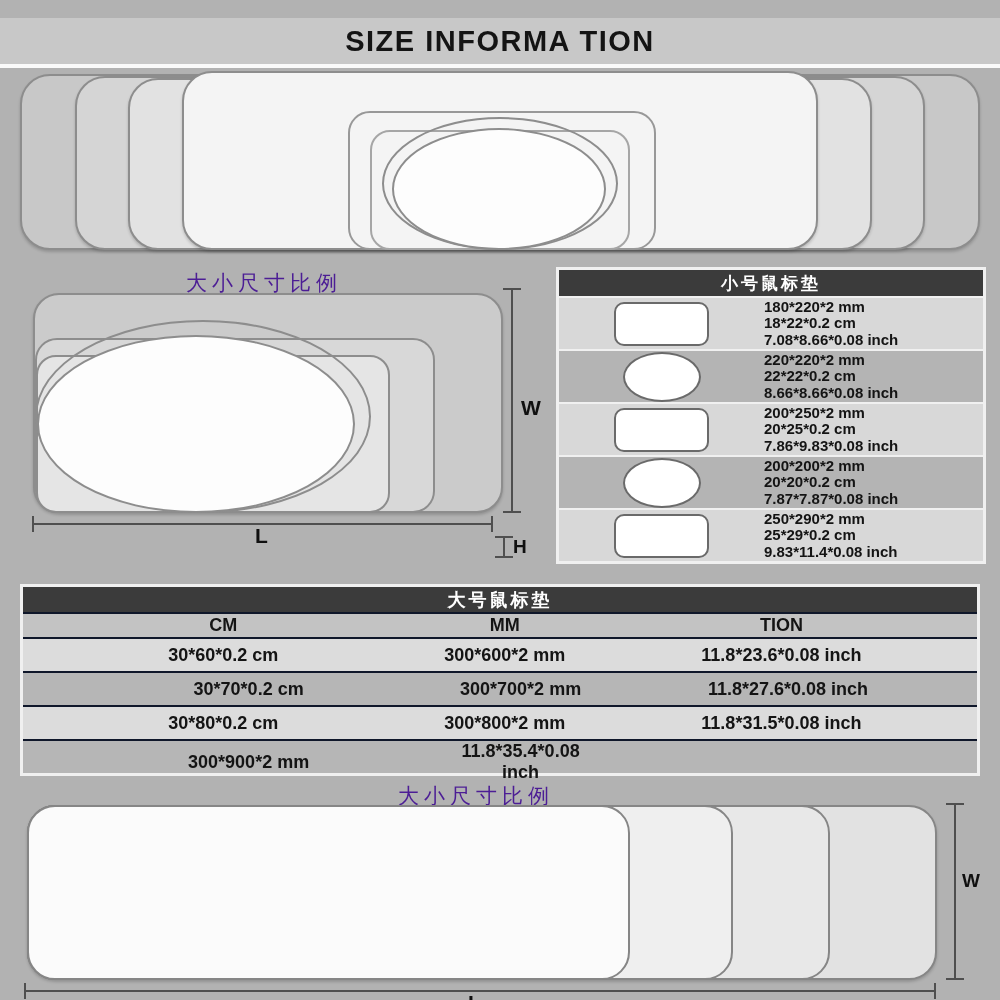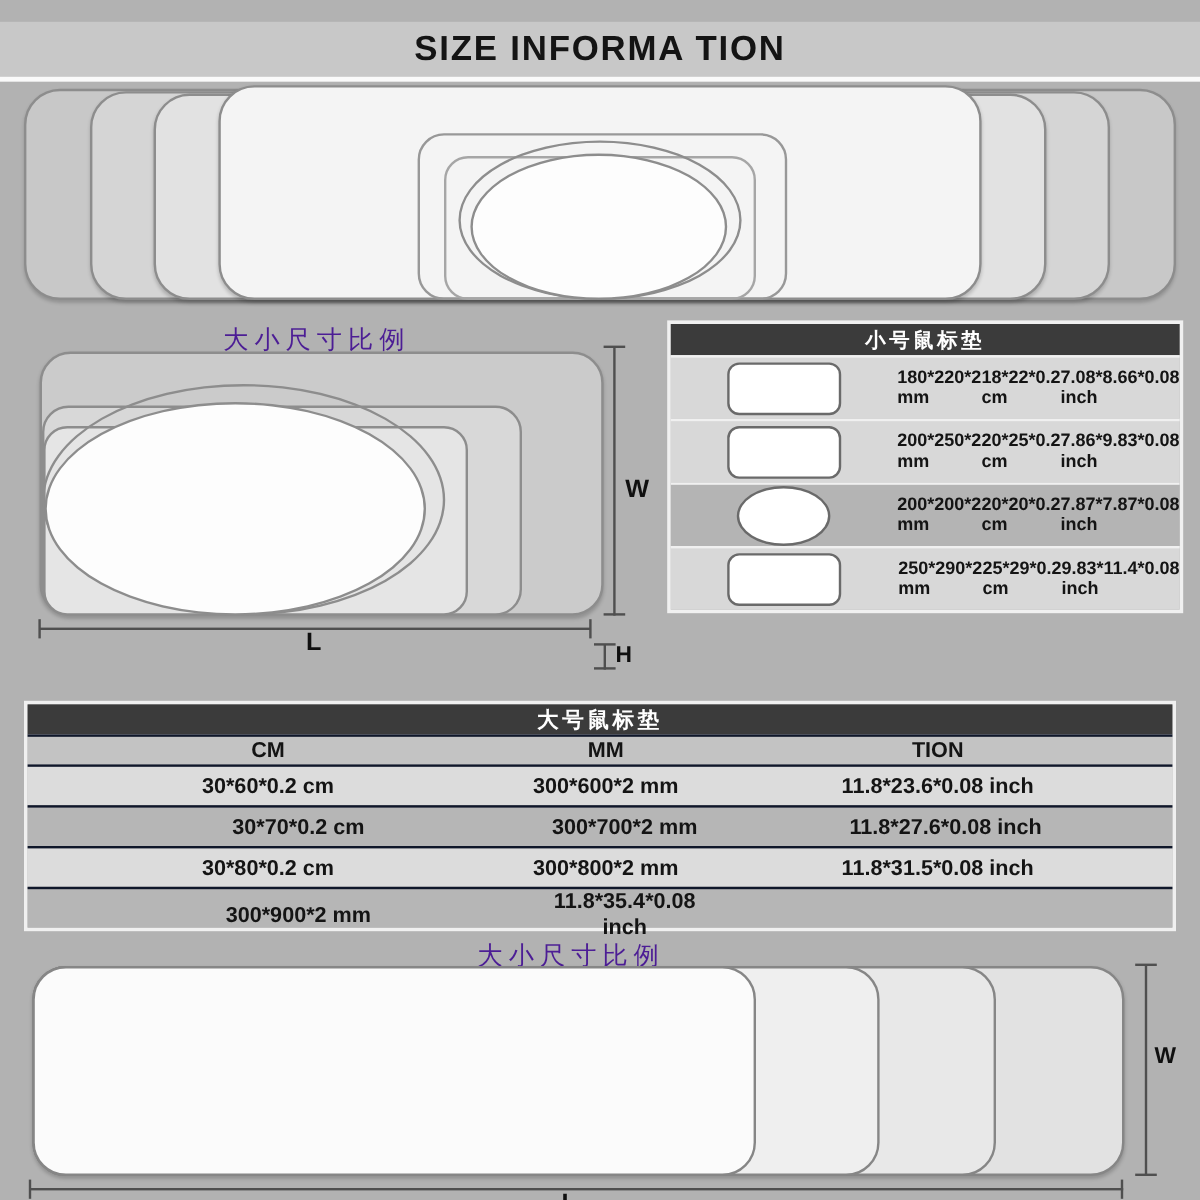--- a/index.html
+++ b/index.html
@@ -25,21 +25,21 @@
   .cn-title{position:absolute;color:#4c1d95;font-size:21px;letter-spacing:5px;text-align:center;}
 
   
   .stable{position:absolute;left:556px;top:249px;width:430px;border:3px solid #f0f0f0;box-sizing:border-box;}
   .stable .thead{height:26px;background:#3b3b3b;color:#ffffff;font-weight:bold;font-size:17px;
     letter-spacing:3px;display:flex;align-items:center;justify-content:center;}
   .stable .trow{height:51px;display:flex;align-items:center;border-top:2px solid #f0f0f0;}
   .stable .trow.light{background:#d8d8d8;}
   .stable .trow.dark{background:#b4b4b4;}
   .stable .shape-cell{width:205px;display:flex;align-items:center;justify-content:center;}
-  .stable .dims-cell{flex:1;display:flex;flex-direction:row;justify-content:center;
+  .stable .dims-cell{flex:1;display:flex;flex-direction:column;justify-content:center;
     font-size:15px;font-weight:bold;color:#141414;line-height:16.5px;}
   .shape-icon{box-sizing:border-box;background:#ffffff;border:2px solid #6a6a6a;}
   .shape-icon[data-shape="rounded-rectangle"]{width:95px;height:44px;border-radius:10px;}
   .shape-icon[data-shape="ellipse"]{width:78px;height:50px;border-radius:50%;}
 
   
   .ltable{position:absolute;left:20px;top:566px;width:960px;border:3px solid #f0f0f0;box-sizing:border-box;}
   .ltable .thead{height:25px;background:#3b3b3b;color:#ffffff;font-weight:bold;font-size:18px;
     letter-spacing:3px;display:flex;align-items:center;justify-content:center;}
   .lgrid{display:grid;grid-template-columns:42% 17% 41%;align-items:center;border-top:2px solid #0f172a;}
@@ -102,20 +102,30 @@
       <div class="shape-cell">
           <div class="shape-icon" data-shape="rounded-rectangle"></div>
         </div>
       <div class="dims-cell">
         <span>180*220*2 mm</span>
         <span>18*22*0.2 cm</span>
         <span>7.08*8.66*0.08 inch</span>
       </div>
     </div>
 
+    <div class="trow dark">
+      <div class="shape-cell">
+          <div class="shape-icon" data-shape="ellipse"></div>
+        </div>
+      <div class="dims-cell">
+        <span>220*220*2 mm</span>
+        <span>22*22*0.2 cm</span>
+        <span>8.66*8.66*0.08 inch</span>
+      </div>
+    </div>
 
     <div class="trow light">
       <div class="shape-cell">
           <div class="shape-icon" data-shape="rounded-rectangle"></div>
         </div>
       <div class="dims-cell">
         <span>200*250*2 mm</span>
         <span>20*25*0.2 cm</span>
         <span>7.86*9.83*0.08 inch</span>
       </div>

